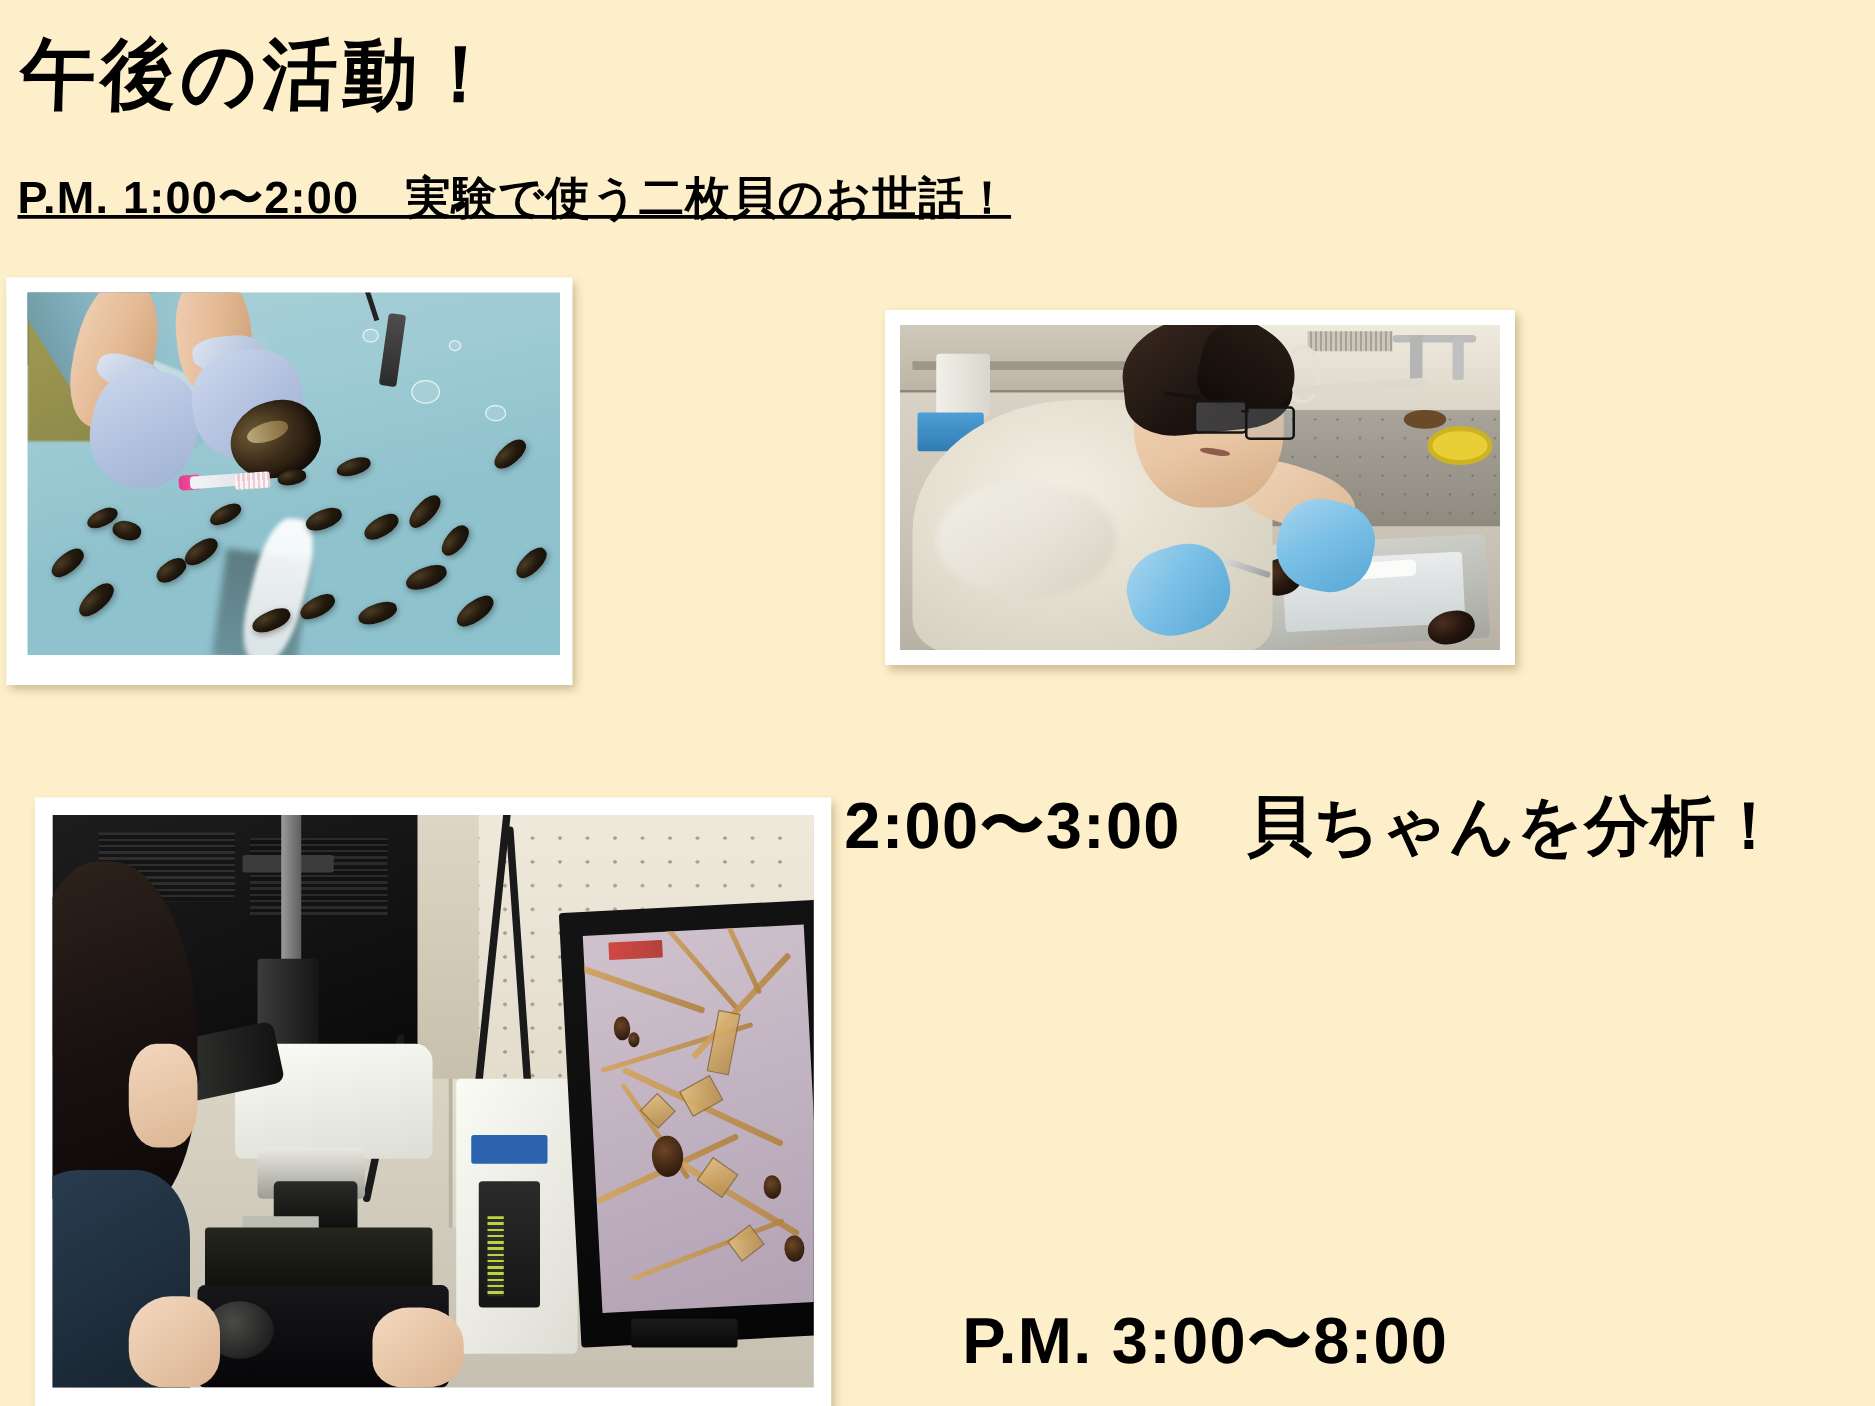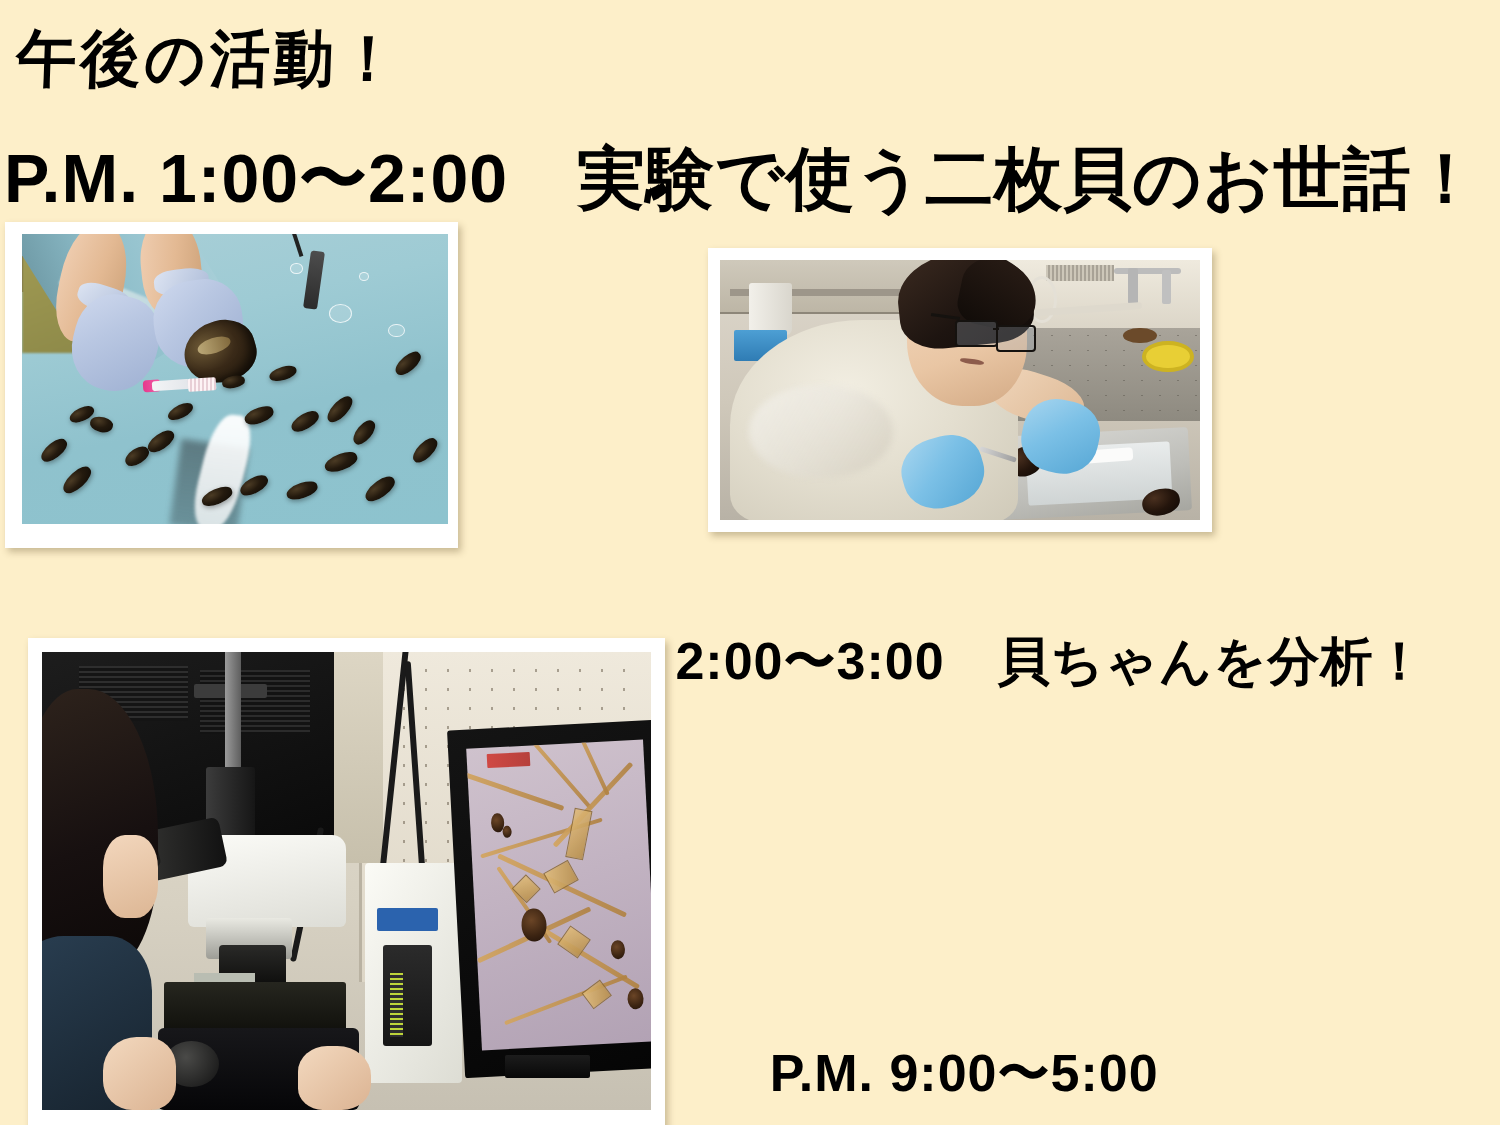--- a/index.html
+++ b/index.html
@@ -35,24 +35,25 @@
     top: 18px;
     font-size: 60px;
     font-weight: 700;
     font-family: "DejaVu Sans", sans-serif;
     letter-spacing: 4px;
     transform: skewX(-2deg) scaleY(1.04);
     transform-origin: left top;
   }
 
   #line-1pm {
-    left: 4px;
+    left: 14px;
     top: 134px;
-    font-size: 68px;
+    font-size: 36px;
     letter-spacing: 1px;
+    text-decoration: underline;
   }
 
   #block-2pm {
     left: 494px;
     top: 568px;
     font-size: 52px;
     line-height: 62px;
     letter-spacing: 1px;
   }
   #block-2pm .row2 {
@@ -518,17 +519,17 @@
 
       <div class="ms-hair"></div>
       <div class="ms-face"></div>
       <div class="ms-shoulder"></div>
       <div class="ms-hand-a"></div>
       <div class="ms-hand-b"></div>
     </div>
   </div>
 
   <div class="txt" id="block-3pm">
-    <span>P.M. 9:00〜5:00</span><br>
+    <span>P.M. 3:00〜8:00</span><br>
     
   </div>
 
 </div>
 
 </body></html>

